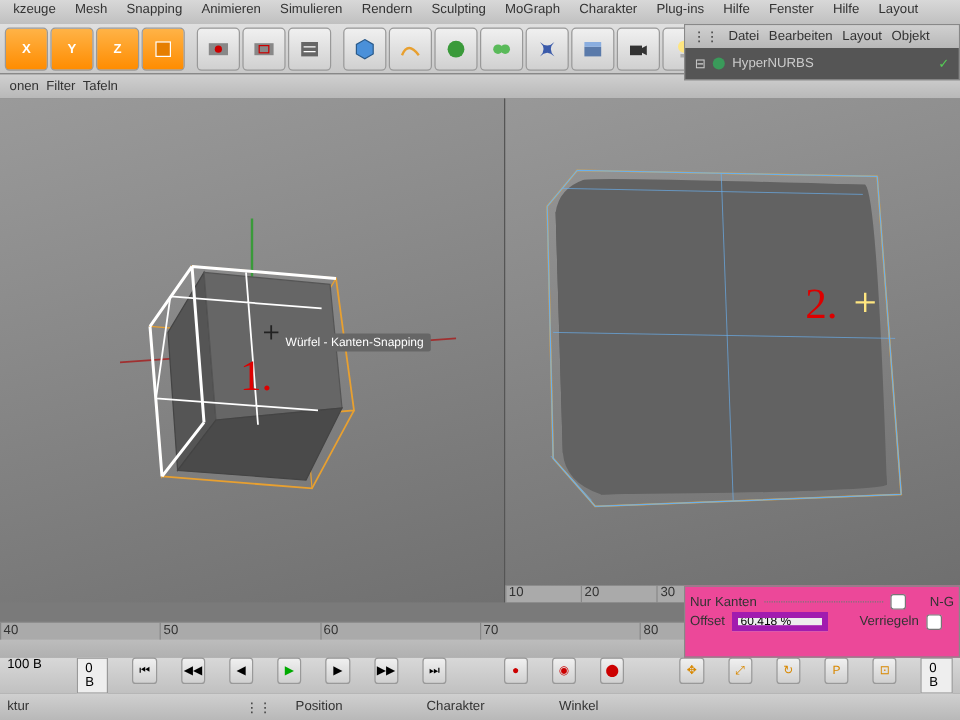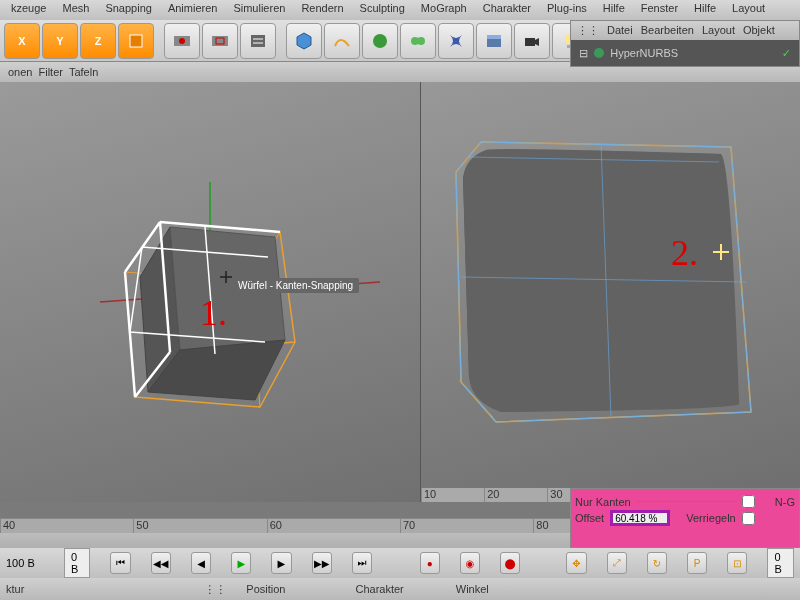--- a/index.html
+++ b/index.html
@@ -15,26 +15,26 @@
 .viewport2{position:absolute;top:82px;left:420px;width:380px;height:420px;background:linear-gradient(165deg,#989898,#6e6e6e);border-left:1px solid #555}
 .panel{position:absolute;top:20px;right:0;width:230px;background:#bbb;border:1px solid #888}
 .phead{background:linear-gradient(#d0d0d0,#b8b8b8);padding:3px 6px;display:flex;gap:8px;color:#333}
 .tree{background:#555;padding:4px;color:#ccc}
 .trow{display:flex;align-items:center;padding:2px 4px;gap:4px}
 .trow.sel{background:#3a6b9a;color:#fff}
 .ticon{width:14px;height:14px;display:inline-block}
 .timeline{position:absolute;bottom:52px;left:0;right:0;height:30px;background:linear-gradient(#c8c8c8,#b0b0b0);border-top:1px solid #888}
 .ruler{height:14px;background:#aaa;position:relative;display:flex;font-size:9px;color:#333}
 .ruler span{flex:1;border-left:1px solid #888;padding-left:2px}
-.tctrl{position:absolute;bottom:22px;left:0;right:0;height:30px;background:linear-gradient(#d8d8d8,#c0c0c0);display:flex;align-items:center;padding:0 6px;gap:20px}
+.tctrl{position:absolute;bottom:22px;left:0;right:0;height:30px;background:linear-gradient(#d8d8d8,#c0c0c0);display:flex;align-items:flex-start;padding:0 6px;gap:20px}
 .pbtn{width:26px;height:22px;background:linear-gradient(#f0f0f0,#d0d0d0);border:1px solid #999;border-radius:3px;display:flex;align-items:center;justify-content:center;font-size:10px}
 .botbar{position:absolute;bottom:0;left:0;right:0;height:22px;background:linear-gradient(#d0d0d0,#b8b8b8);display:flex;align-items:center;padding:0 6px;gap:20px;color:#333}
 .props{position:absolute;bottom:52px;right:0;width:230px;height:60px;background:#ec4899;border:1px solid #888;padding:4px;font-size:10px;color:#333}
 .prow{display:flex;align-items:center;margin:2px 0;gap:6px}
-.prow input[type=text]{width:60px;height:16px;font-size:10px;background:#eee;border:3px solid #a21caf;padding:0 2px}
+.prow input[type=text]{width:80px;height:16px;font-size:10px;background:#eee;border:5px solid #a21caf;padding:0 2px}
 .prow input[type=checkbox]{width:13px;height:13px}
 .annotation{position:absolute;font-family:serif;font-size:36px;color:#d00;font-weight:normal}
 .tooltip{position:absolute;background:#666;color:#fff;padding:2px 6px;font-size:10px;border-radius:2px}
 svg{display:block}
 </style>
 </head>
 <body>
 
 <div class="menubar">
 <span>kzeuge</span>
@@ -237,24 +237,24 @@
 <div class="props">
 <div class="prow">
 <span>Nur Kanten</span>
 <span style="flex:1;border-bottom:1px dotted #777"></span>
 <input type="checkbox" style="">
 <span style="margin-left:14px">N-G</span>
 </div>
 <div class="prow">
 <span>Offset</span>
 <input type="text" value="60.418 %" style="">
-<span style="margin-left:10px">Verriegeln</span>
+<span style="margin-left:20px">Verriegeln</span>
 <input type="checkbox" style="">
 </div>
 </div>
 
 <div class="botbar">
 <span>ktur</span>
 <span style="margin-left:160px">⋮⋮</span>
 <span>Position</span>
 <span style="margin-left:50px">Charakter</span>
-<span style="margin-left:32px">Winkel</span>
+<span style="margin-left:42px">Winkel</span>
 </div>
 
 </body></html>

